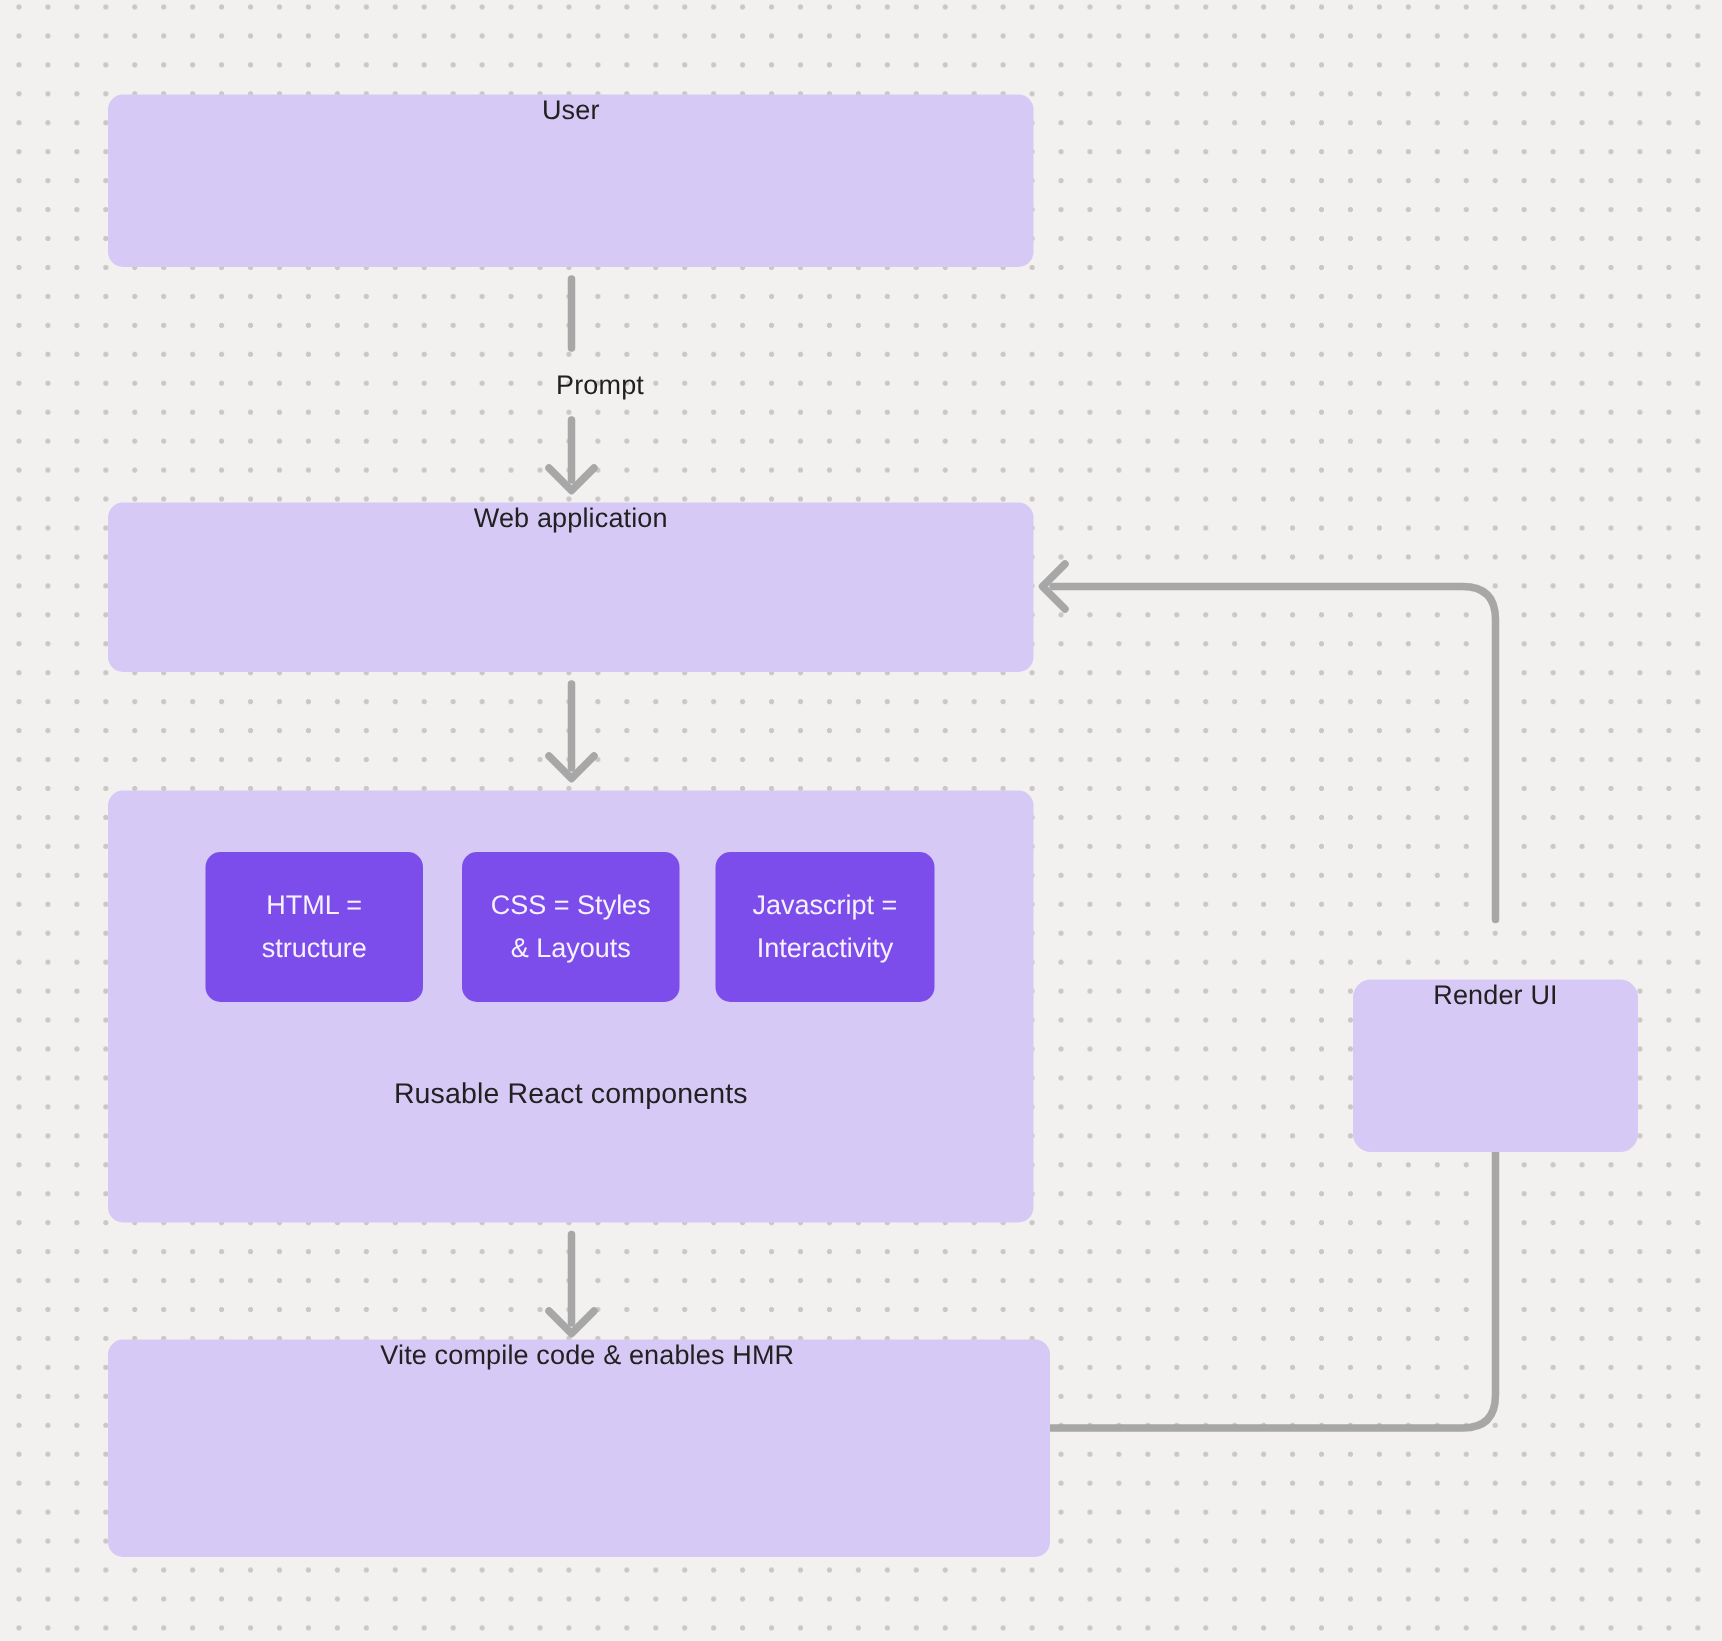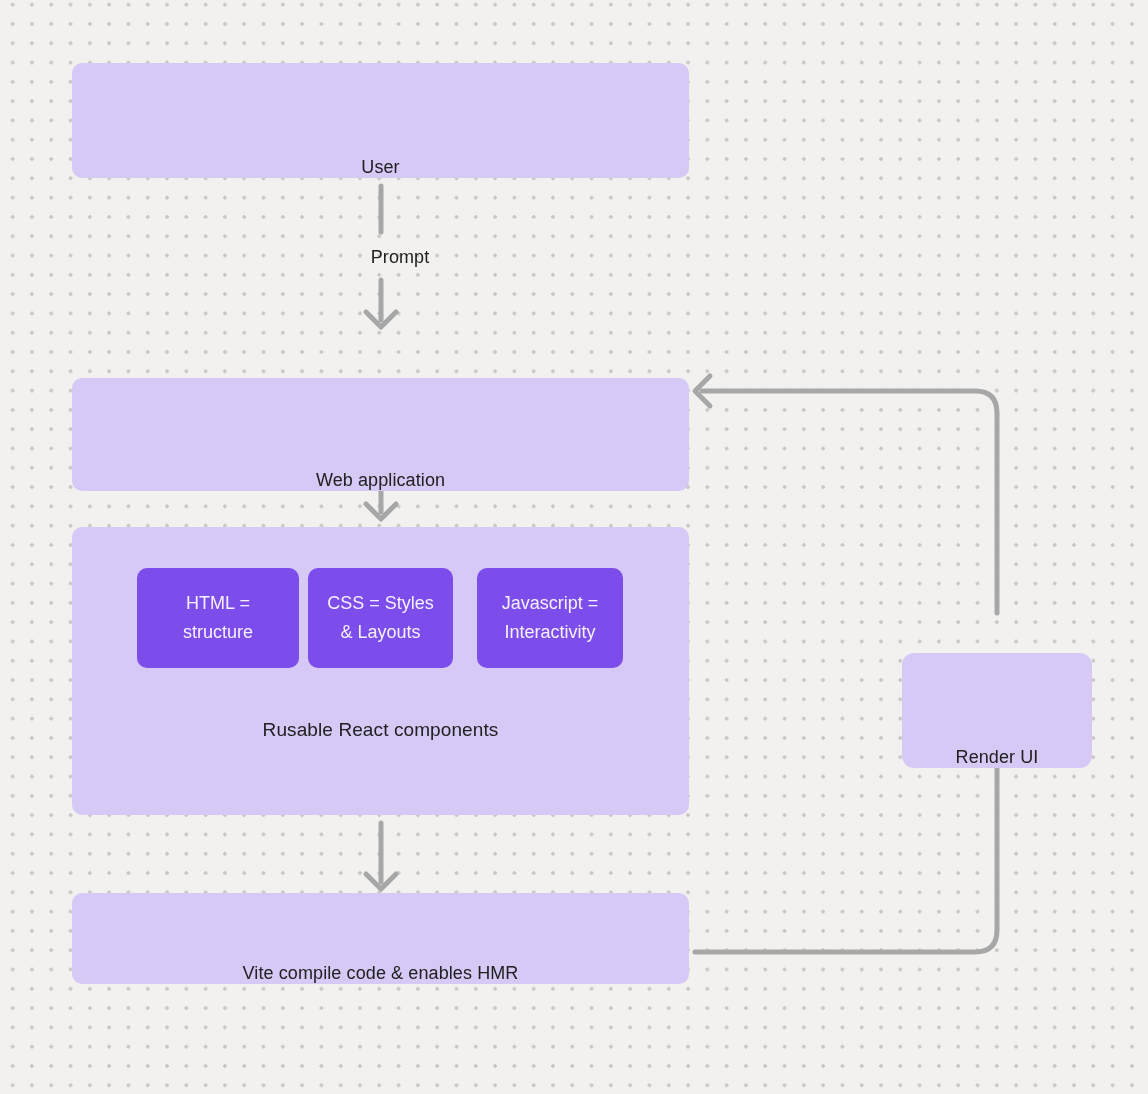--- a/index.html
+++ b/index.html
@@ -33,41 +33,41 @@
     fill:none;
     stroke:var(--connector);
     stroke-width:5;
     stroke-linecap:round;
     stroke-linejoin:round;
   }
   .node{
     position:absolute;
     background:var(--node-fill);
     border-radius:10px;
-    display:flex;align-items:flex-end;justify-content:center;
+    display:flex;align-items:flex-start;justify-content:center;
     color:var(--node-text);
     font-size:18px;
     letter-spacing:.1px;
     text-align:center;
   }
   .node-user{left:72px;top:63px;width:617px;height:115px;}
-  .node-web{left:72px;top:335px;width:617px;height:113px;margin-top:43px;}
+  .node-web{left:72px;top:335px;width:617px;height:113px;}
   .group{left:72px;top:527px;width:617px;height:288px;display:block;}
-  .node-vite{left:72px;top:893px;width:617px;height:91px;}
+  .node-vite{left:72px;top:893px;width:617px;height:145px;padding-left:11px;}
   .node-render{left:902px;top:613px;width:190px;height:115px;border-radius:12px;margin-top:40px;}
   .chip{
     position:absolute;
     background:var(--accent-fill);
     color:var(--accent-text);
     border-radius:10px;
     display:flex;flex-direction:column;align-items:center;justify-content:center;
     font-size:18px;line-height:29px;
     text-align:center;
   }
-  .chip-html{left:137px;top:568px;width:162px;height:100px;}
+  .chip-html{left:137px;top:568px;width:145px;height:100px;}
   .chip-css{left:308px;top:568px;width:145px;height:100px;}
   .chip-js{left:477px;top:568px;width:146px;height:100px;}
   .caption{
     position:absolute;left:72px;top:716px;width:617px;height:28px;
     display:flex;align-items:center;justify-content:center;
     color:var(--node-text);font-size:19px;letter-spacing:.1px;
   }
   .edge-label{
     position:absolute;left:400px;top:257px;
     transform:translate(-50%,-50%);

